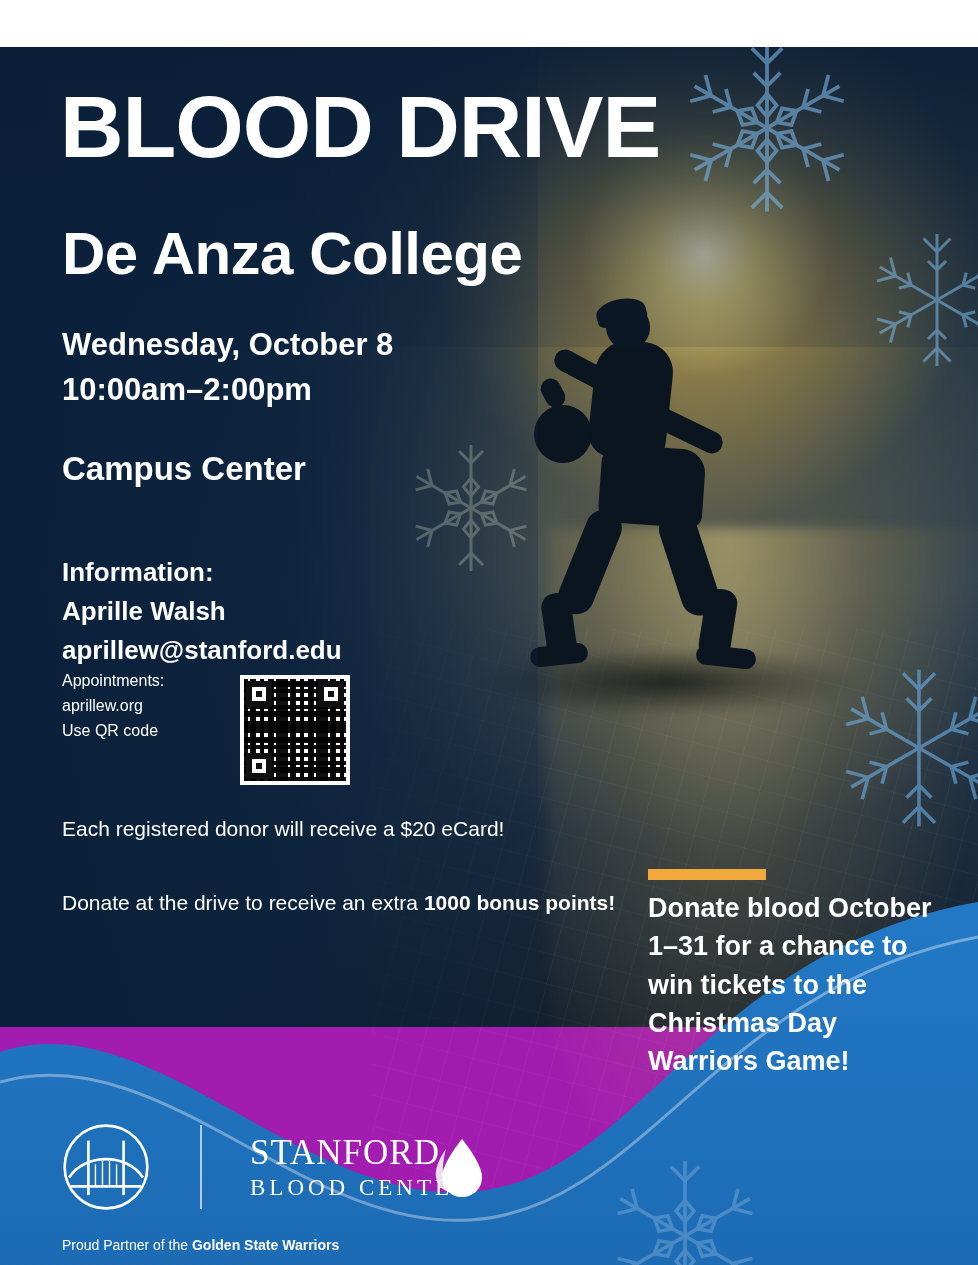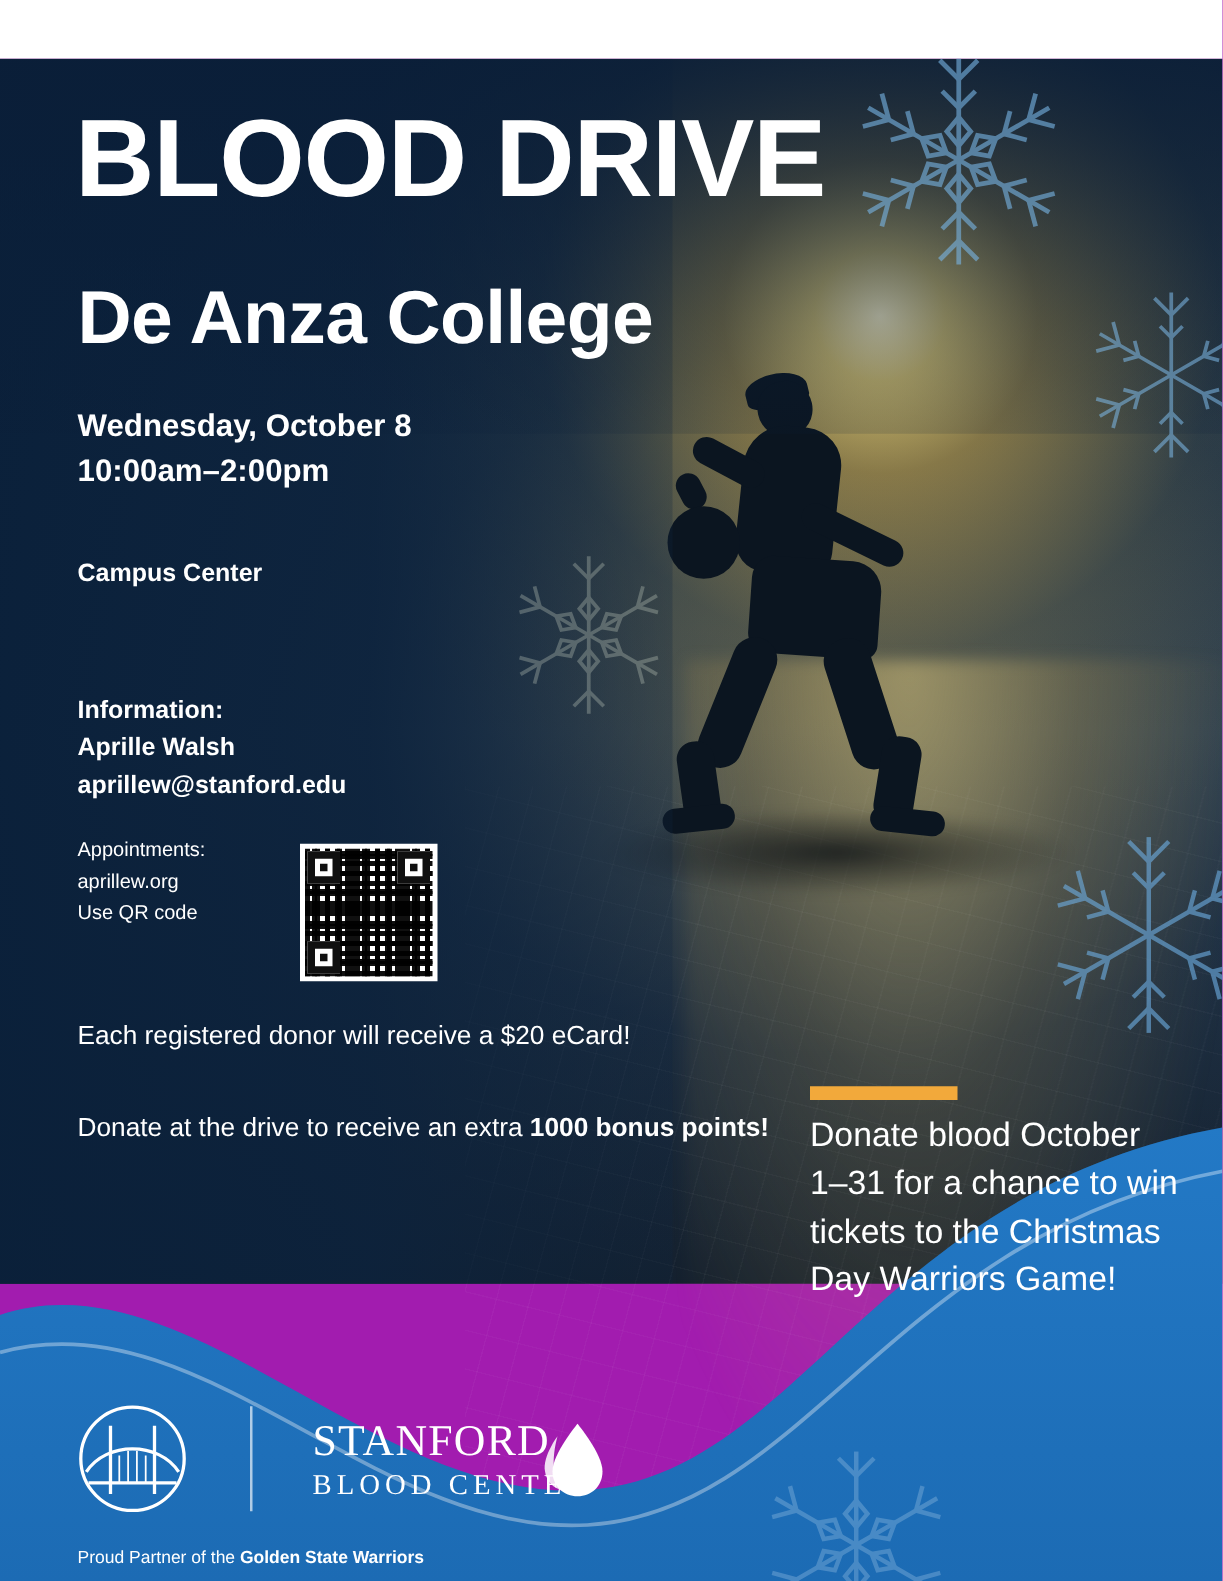--- a/index.html
+++ b/index.html
@@ -87,29 +87,29 @@
     font-size: 88px; line-height: 1.0; letter-spacing: -1px;
     font-weight: 700; color: #ffffff;
     font-family: "Liberation Sans", sans-serif;
   }
   .subtitle {
     position: absolute; left: 62px; top: 172px;
     font-size: 60px; font-weight: 600; color: #ffffff; letter-spacing: -0.5px;
   }
   .when {
     position: absolute; left: 62px; top: 276px;
-    font-size: 25px; font-weight: 700; line-height: 1.45; color: #ffffff;
+    font-size: 31px; font-weight: 700; line-height: 1.45; color: #ffffff;
   }
   .where {
     position: absolute; left: 62px; top: 398px;
-    font-size: 20px; font-weight: 700; line-height: 1.45; color: #ffffff;
+    font-size: 33px; font-weight: 700; line-height: 1.45; color: #ffffff;
   }
   .info {
     position: absolute; left: 62px; top: 506px;
-    font-size: 20px; font-weight: 600; line-height: 1.5; color: #ffffff;
+    font-size: 26px; font-weight: 600; line-height: 1.5; color: #ffffff;
   }
   .appt {
     position: absolute; left: 62px; top: 622px;
     font-size: 16px; font-weight: 500; line-height: 1.55; color: #ffffff;
   }
   .perk1 {
     position: absolute; left: 62px; top: 768px;
     font-size: 21px; font-weight: 500; line-height: 1.3; color: #ffffff;
   }
   .perk2 {
@@ -141,21 +141,21 @@
   .qr-eye.bl { left: 2px; bottom: 2px; }
 
   
   .promo-bar {
     position: absolute; left: 648px; top: 822px;
     width: 118px; height: 11px; background: #f2a93b;
   }
   .promo-text {
     position: absolute; left: 648px; top: 842px;
     width: 300px;
-    font-size: 27px; font-weight: 400; line-height: 1.42; color: #ffffff;
+    font-size: 27px; font-weight: 700; line-height: 1.42; color: #ffffff;
   }
 
   
   .gsw-logo { position: absolute; left: 62px; top: 1076px; width: 88px; height: 88px; }
   .divider {
     position: absolute; left: 200px; top: 1078px; width: 2px; height: 84px;
     background: rgba(255,255,255,0.65);
   }
   .sbc { position: absolute; left: 250px; top: 1086px; color: #fff; }
   .sbc .l1 { font-family: "Liberation Serif", serif; font-size: 35px; letter-spacing: 1px; font-weight: 400; }

